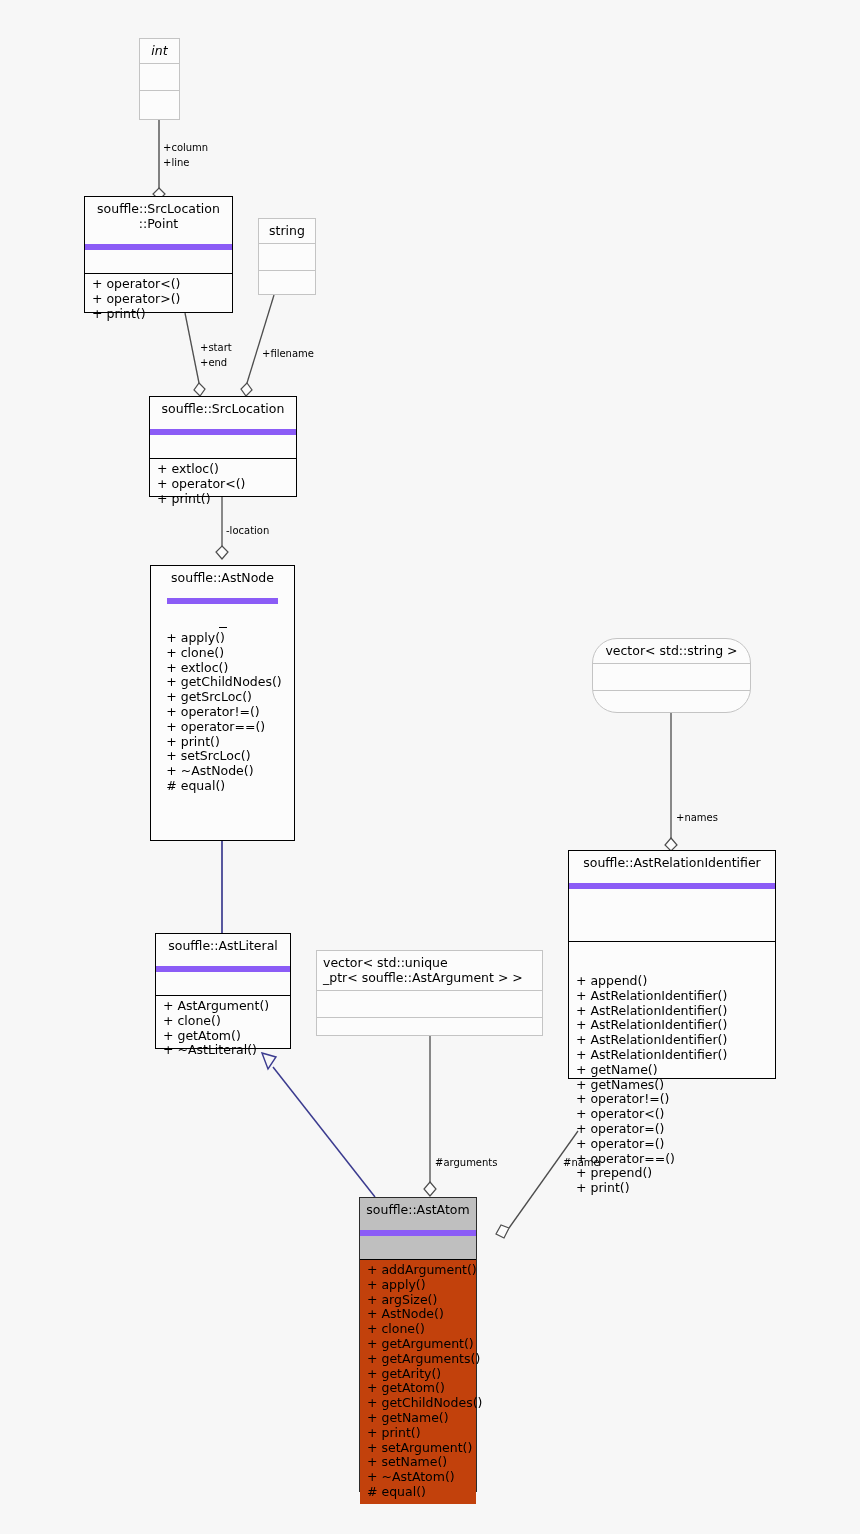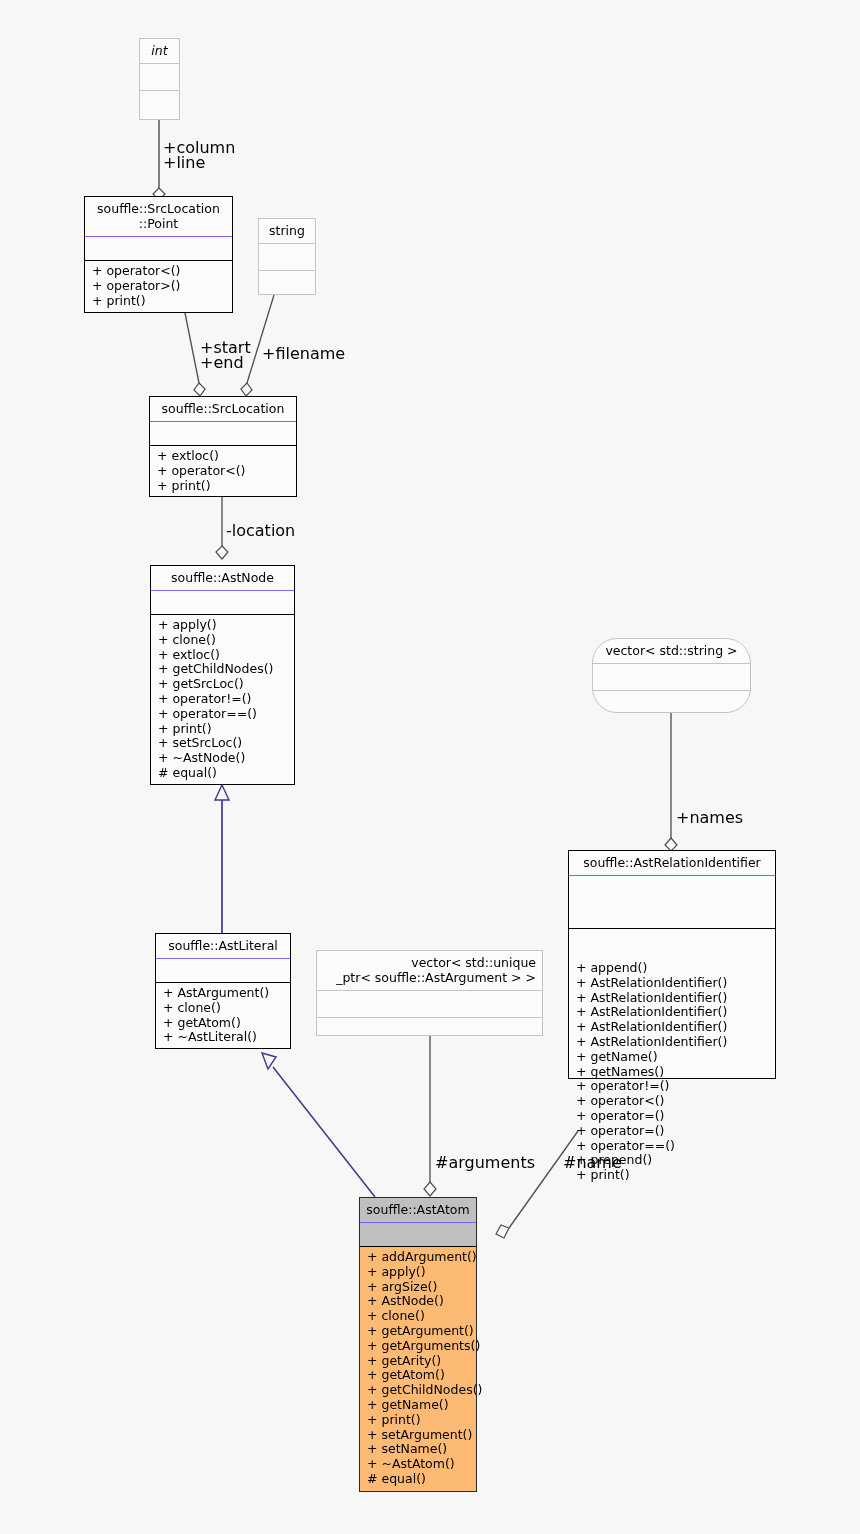--- a/index.html
+++ b/index.html
@@ -31,22 +31,22 @@
     border: 1px solid #000;
     display: flex;
     flex-direction: column;
     z-index: 5;
   }
   .uml .title {
     text-align: center;
     font-size: 12.5px;
     color: #000;
     line-height: 15px;
-    padding: 4px 4px 5px 4px;
-    border-bottom: 1px solid #8b5cf6;
+    padding: 4px 4px 13px 4px;
+    border-bottom: 6px solid #8b5cf6;
     white-space: pre-line;
   }
   .uml .attrs {
     border-bottom: 1px solid #000;
     min-height: 19px;
     padding: 2px 4px;
     font-size: 12.5px;
     line-height: 15px;
   }
   .uml .ops {
@@ -72,26 +72,26 @@
   }
   .uml.extern .ops { min-height: 24px; }
 
   
   .uml.focus {
     background: #bfbfbf;
     border: 1px solid #2b2b2b;
   }
   .uml.focus .title { background: #bfbfbf; }
   .uml.focus .attrs { background: #bfbfbf; }
-  .uml.focus .ops { background: #fdba74; }
-  .uml.extern .title.tleft { text-align: right; }
+  .uml.focus .ops { background: #c2410c; }
+  .uml.extern .title.tleft { text-align: left; }
 
   .edge-label {
     position: absolute;
-    font-size: 16px;
+    font-size: 10px;
     color: #000;
     line-height: 15px;
     white-space: pre;
     z-index: 6;
   }
 </style>
 </head>
 <body>
 
 <div id="canvas">
@@ -188,21 +188,21 @@
   <div class="uml" style="left:149px; top:396px; width:148px; height:101px;">
     <div class="title">souffle::SrcLocation</div>
     <div class="attrs"></div>
     <div class="ops">
       <div>+ extloc()</div>
       <div>+ operator&lt;()</div>
       <div>+ print()</div>
     </div>
   </div>
 
-  <div class="uml" style="left:150px; top:565px; width:145px; height:220px;">
+  <div class="uml" style="left:150px; top:565px; width:145px; height:276px;align-items:center;">
     <div class="title">souffle::AstNode</div>
     <div class="attrs"></div>
     <div class="ops">
       <div>+ apply()</div>
       <div>+ clone()</div>
       <div>+ extloc()</div>
       <div>+ getChildNodes()</div>
       <div>+ getSrcLoc()</div>
       <div>+ operator!=()</div>
       <div>+ operator==()</div>

